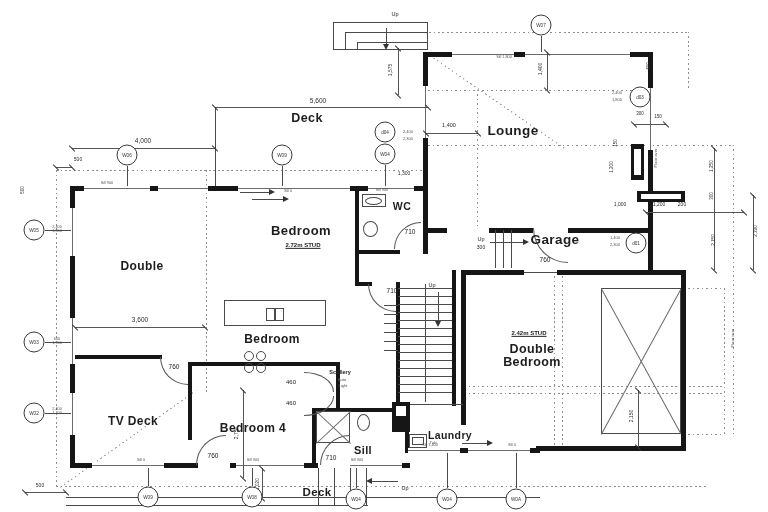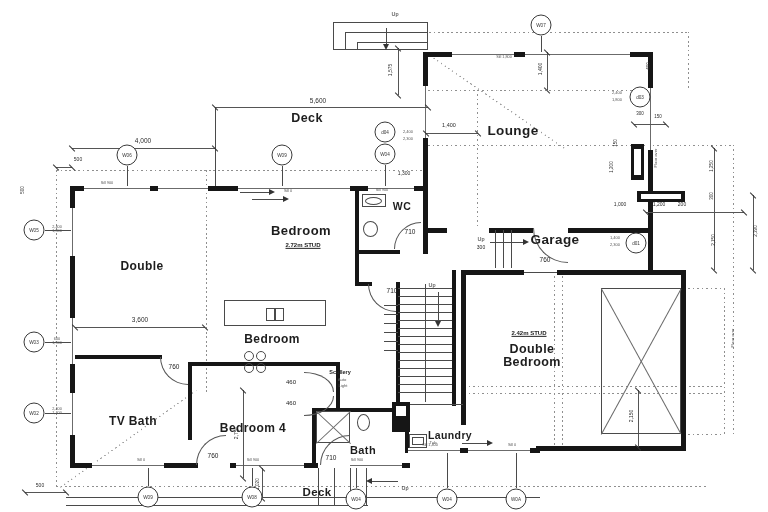--- a/index.html
+++ b/index.html
@@ -261,23 +261,23 @@
     <div class="tl" style="left: 462px; top: 443px; width: 26px; height: 1px;"></div>
     <div class="ah" style="top: 440px; border-top: 3.5px solid transparent; border-bottom: 3.5px solid transparent; left: 487px; border-left: 6px solid rgb(51, 51, 51);"></div>
     <div class="tl" style="left: 386px; top: 28px; width: 1px; height: 17px;"></div>
     <div class="ah" style="left: 383px; top: 44px; border-left: 3.5px solid transparent; border-right: 3.5px solid transparent; border-top: 6px solid rgb(51, 51, 51);"></div>
     <div class="txt room" style="left: 307px; top: 119px; font-size: 12.5px;">Deck</div>
     <div class="txt room" style="left: 513px; top: 131px; font-size: 13.5px;">Lounge</div>
     <div class="txt room" style="left: 301px; top: 231px; font-size: 13px;">Bedroom</div>
     <div class="txt room" style="left: 555px; top: 240px; font-size: 13.5px;">Garage</div>
     <div class="txt room" style="left: 142px; top: 266px; font-size: 12px;">Double</div>
     <div class="txt room" style="left: 272px; top: 339px; font-size: 12px;">Bedroom</div>
-    <div class="txt room" style="left: 133px; top: 421px; font-size: 12px;">TV Bath</div>
+    <div class="txt room" style="left: 133px; top: 421px; font-size: 12px;">TV Deck</div>
     <div class="txt room" style="left: 253px; top: 428px; font-size: 12px;">Bedroom 4</div>
-    <div class="txt room" style="left: 363px; top: 451px; font-size: 11px;">Bath</div>
+    <div class="txt room" style="left: 363px; top: 451px; font-size: 11px;">Sill</div>
     <div class="txt room" style="left: 402px; top: 207px; font-size: 10.5px;">WC</div>
     <div class="txt room" style="left: 450px; top: 436px; font-size: 10.5px;">Laundry</div>
     <div class="txt room" style="left: 532px; top: 356px; font-size: 12.5px;">Double
 Bedroom</div>
     <div class="txt room" style="left: 317px; top: 492px; font-size: 11.5px;">Deck</div>
     <div class="txt smallroom" style="left: 340px; top: 373px; font-size: 5.5px;">Scullery</div>
     <div class="txt sill" style="left: 342px; top: 380px; font-size: 4.2px;">Auto</div>
     <div class="txt sill" style="left: 343px; top: 386px; font-size: 4.2px;">Light</div>
     <div class="txt sill" style="left: 433px; top: 443px; font-size: 4.2px;">Tub</div>
     <div class="txt note" style="left: 303px; top: 245px; font-size: 6px;">2.72m STUD</div>

